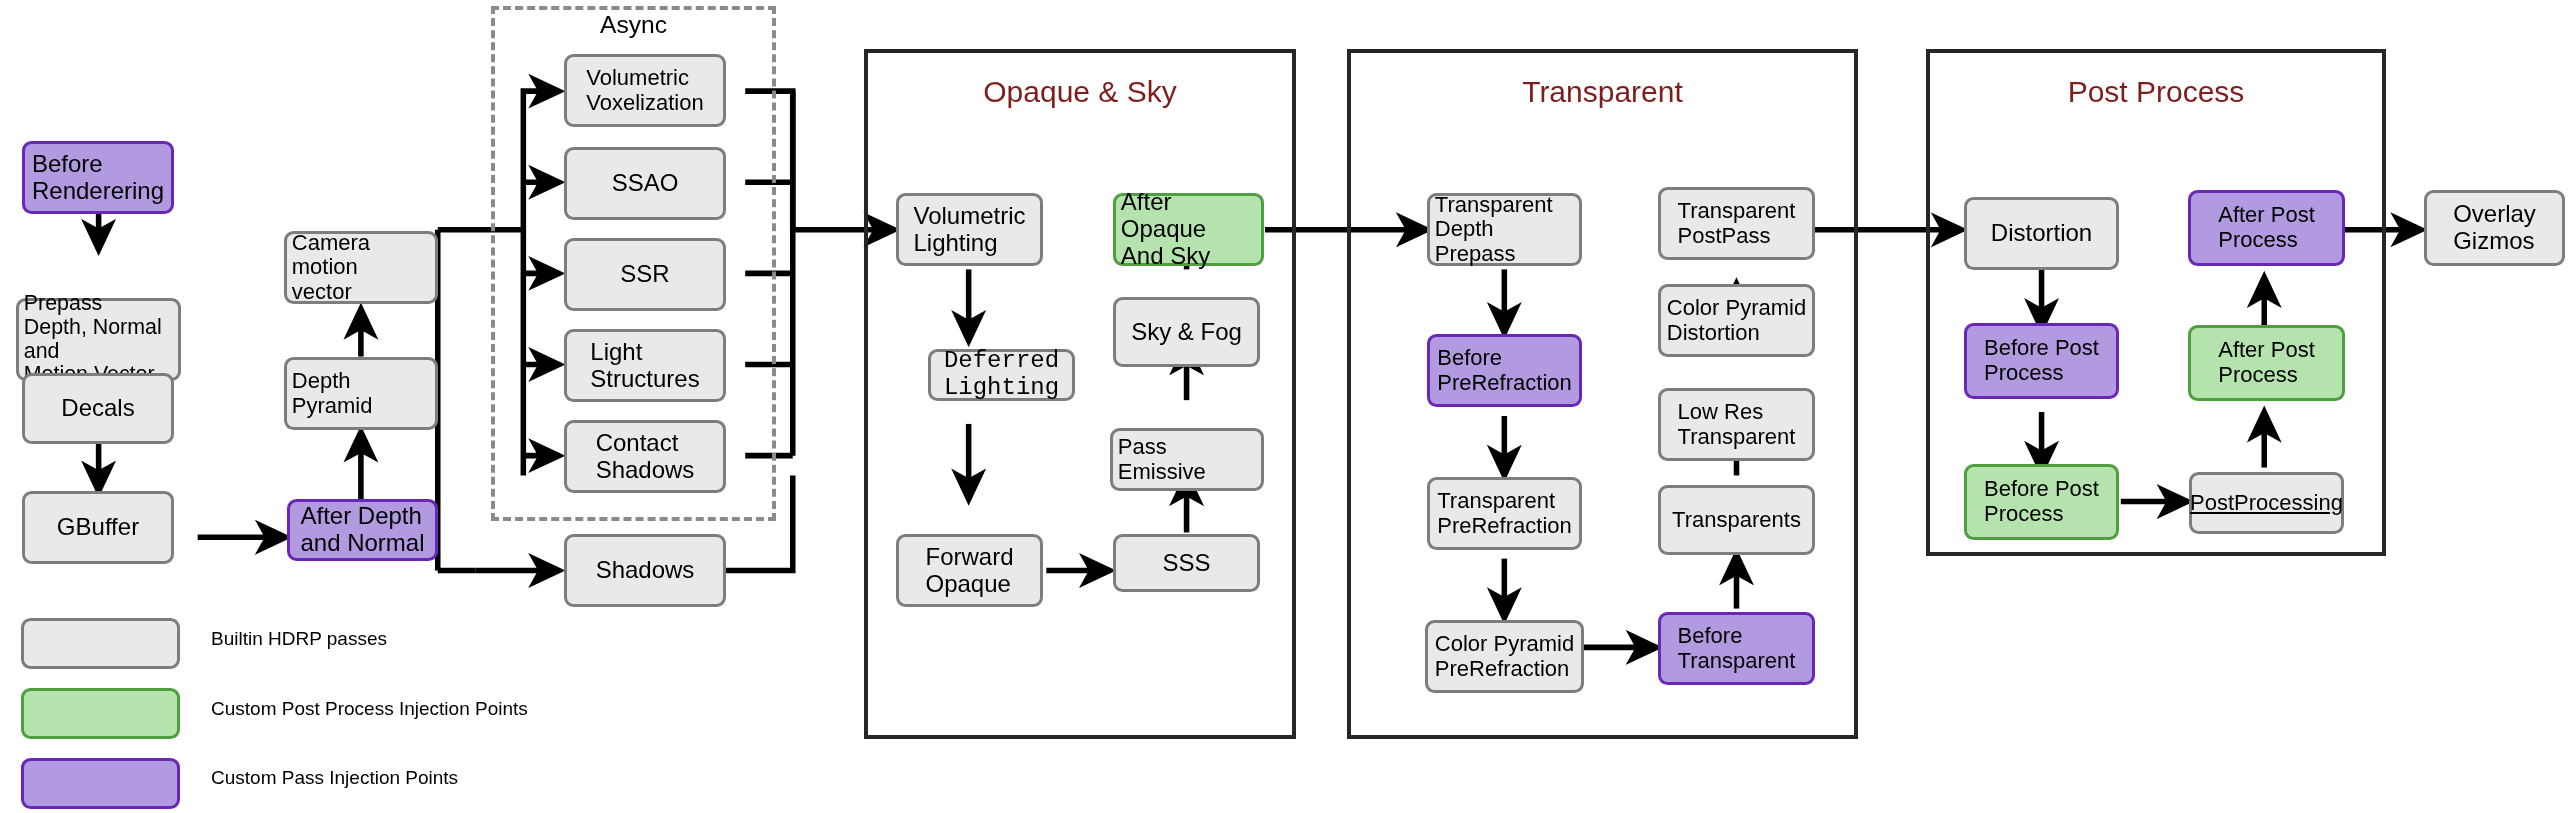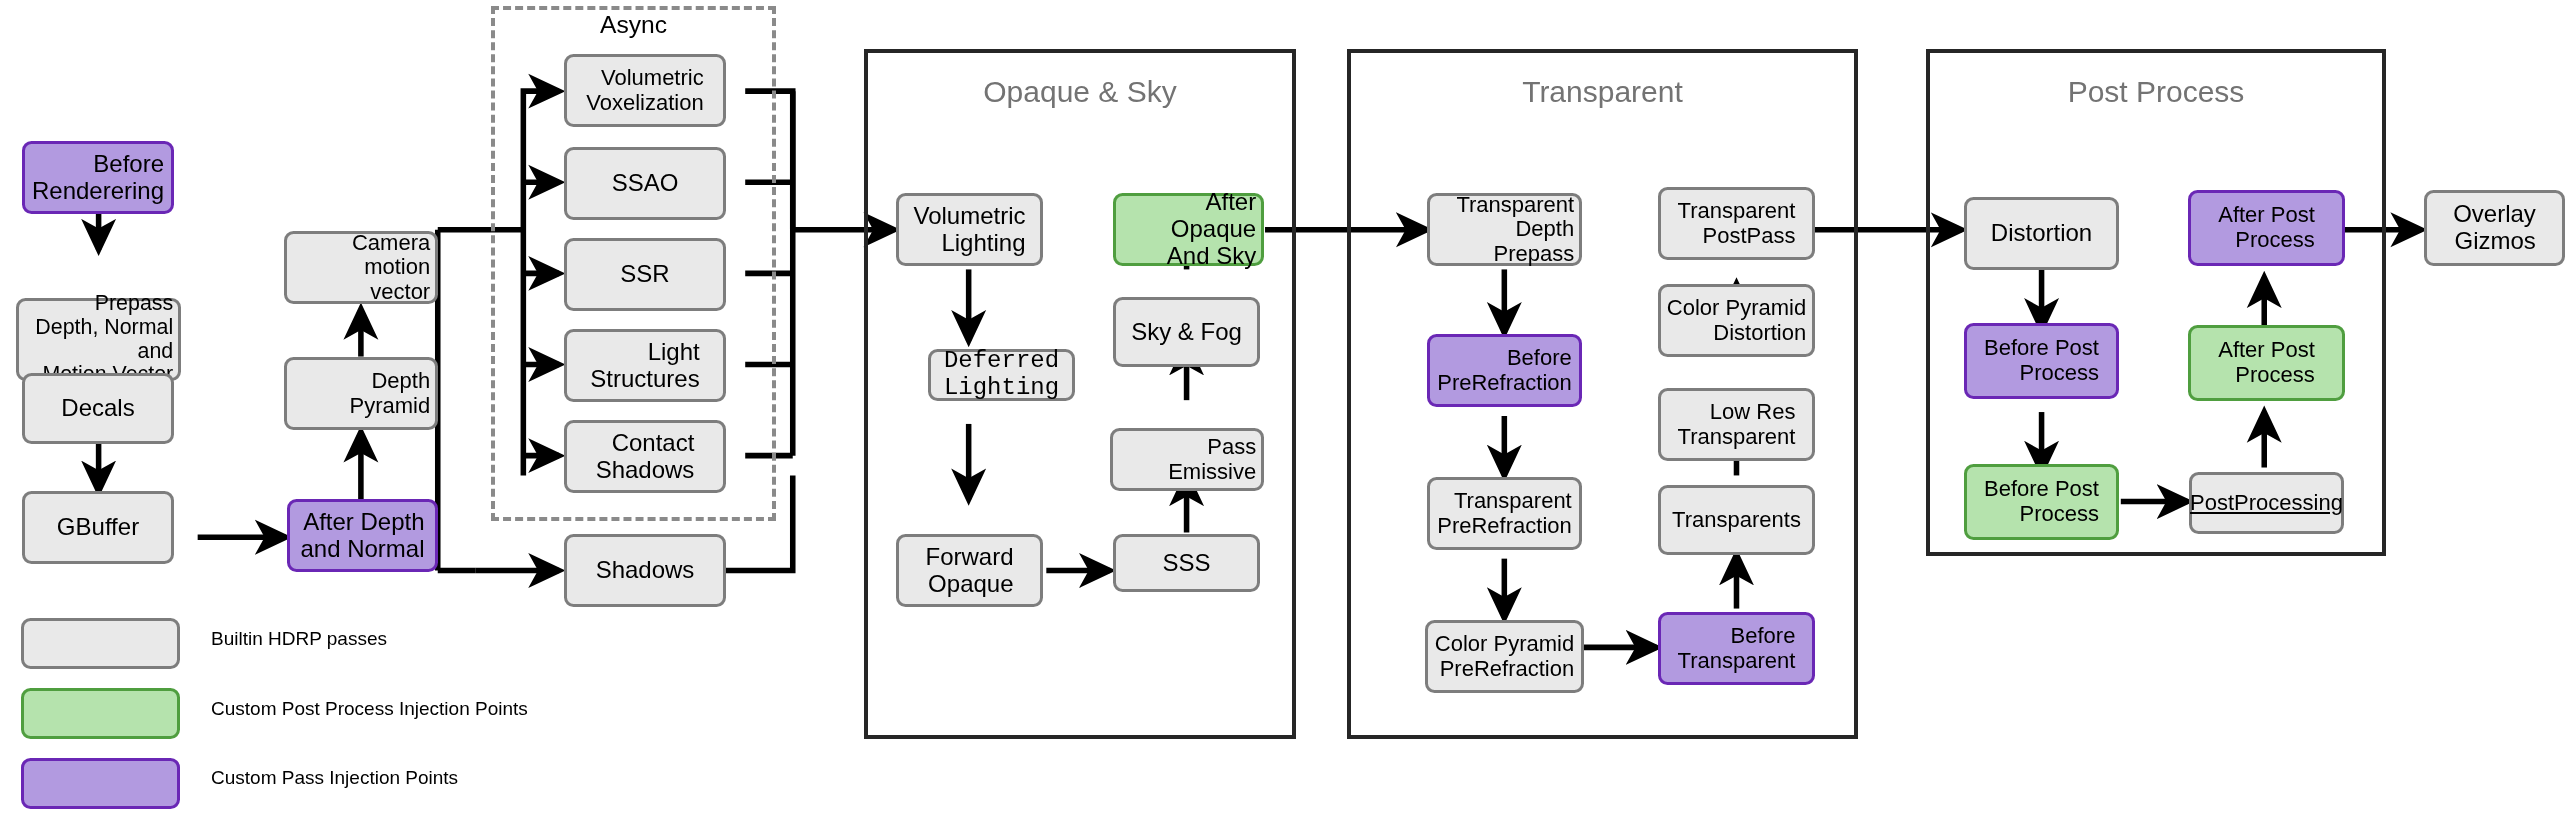--- a/index.html
+++ b/index.html
@@ -2,28 +2,28 @@
 <html style="font-size:12.7px"><head>
 <meta charset="utf-8">
 <style>
   html,body{margin:0;padding:0;background:#ffffff;}
   body{width:2576px;height:813px;overflow:hidden;
        font-family:"Liberation Sans","DejaVu Sans",sans-serif;}
   #stage{position:relative;width:2576px;height:813px;background:#fff;}
   svg#canvas{position:absolute;left:0;top:0;width:2576px;height:813px;}
 
   .node{position:absolute;box-sizing:border-box;display:flex;align-items:center;
-        justify-content:center;text-align:right;border-radius:9.5px;
+        justify-content:center;text-align:left;border-radius:9.5px;
         font-size:24px;line-height:1.12;color:#000;padding:1.6px 4.8px;}
   .builtin{background:#e9e9e9;border:3.2px solid #7d7d7d;}
   .custompass{background:#b29ae0;border:3.2px solid #6a27b5;}
   .custompp{background:#b5e3ad;border:3.2px solid #4f9e3f;}
 
   .group{position:absolute;box-sizing:border-box;border:4.8px solid #262626;background:transparent;}
-  .grouplabel{position:absolute;font-size:30px;color:#737373;text-align:center;white-space:nowrap;}
+  .grouplabel{position:absolute;font-size:30px;color:#7f1d1d;text-align:center;white-space:nowrap;}
 
   .asyncbox{position:absolute;box-sizing:border-box;
             border:4.8px dashed #8a8a8a;background:transparent;}
   .asynclabel{position:absolute;font-size:24.6px;color:#000;text-align:center;white-space:nowrap;}
 
   .legend-swatch{position:absolute;box-sizing:border-box;border-radius:9.5px;}
   .legend-text{position:absolute;font-size:19px;color:#000;white-space:nowrap;}
 </style>
 </head>
 <body>
@@ -114,21 +114,21 @@
   <div class="grouplabel" style="left:1926px;top:75px;width:460px;">Post Process</div>
 
   <div class="node custompass" style="left:22px;top:141px;width:152px;height:73px;">Before<br>Renderering</div>
 
   <div class="node builtin" style="left:16px;top:250px;width:165px;height:83px;font-size:21.4px;margin-top:48px;">Prepass<br>Depth, Normal and<br>Motion Vector</div>
 
   <div class="node builtin" style="left:22px;top:373px;width:152px;height:71px;">Decals</div>
 
   <div class="node builtin" style="left:22px;top:491px;width:152px;height:73px;">GBuffer</div>
 
-  <div class="node custompass" style="left:287px;top:499px;width:151px;height:73px;">After Depth<br>and Normal</div>
+  <div class="node custompass" style="left:287px;top:499px;width:151px;height:62px;">After Depth<br>and Normal</div>
 
   <div class="node builtin" style="left:284px;top:357px;width:154px;height:73px;font-size:22px;">Depth Pyramid</div>
 
   <div class="node builtin" style="left:284px;top:231px;width:154px;height:73px;font-size:22px;">Camera motion<br>vector</div>
 
   <div class="node builtin" style="left:564px;top:54px;width:162px;height:73px;font-size:22px;">Volumetric<br>Voxelization</div>
 
   <div class="node builtin" style="left:564px;top:147px;width:162px;height:73px;">SSAO</div>
 
   <div class="node builtin" style="left:564px;top:238px;width:162px;height:73px;">SSR</div>

